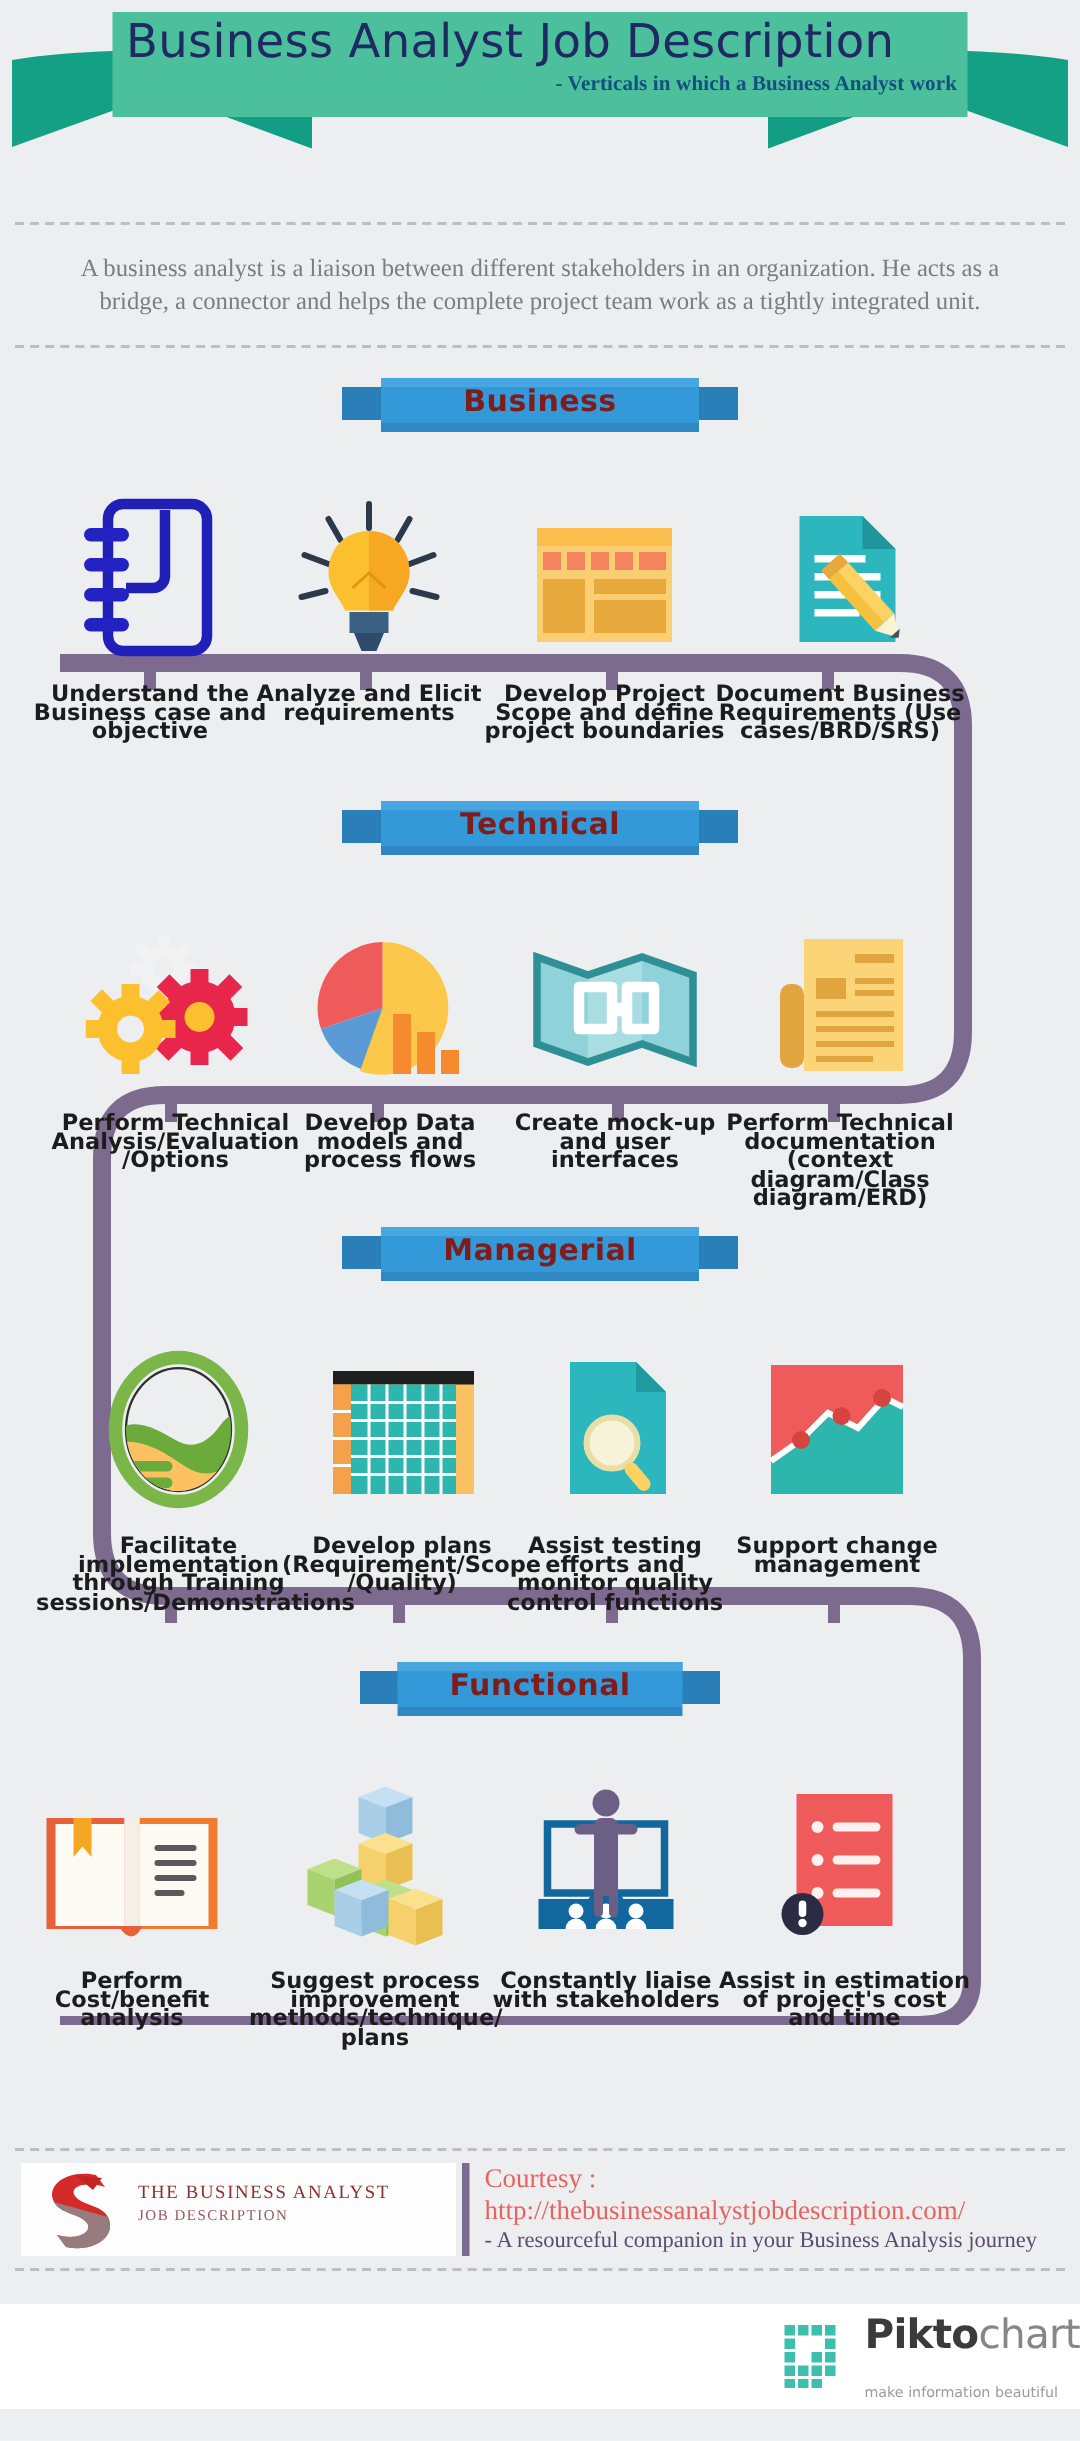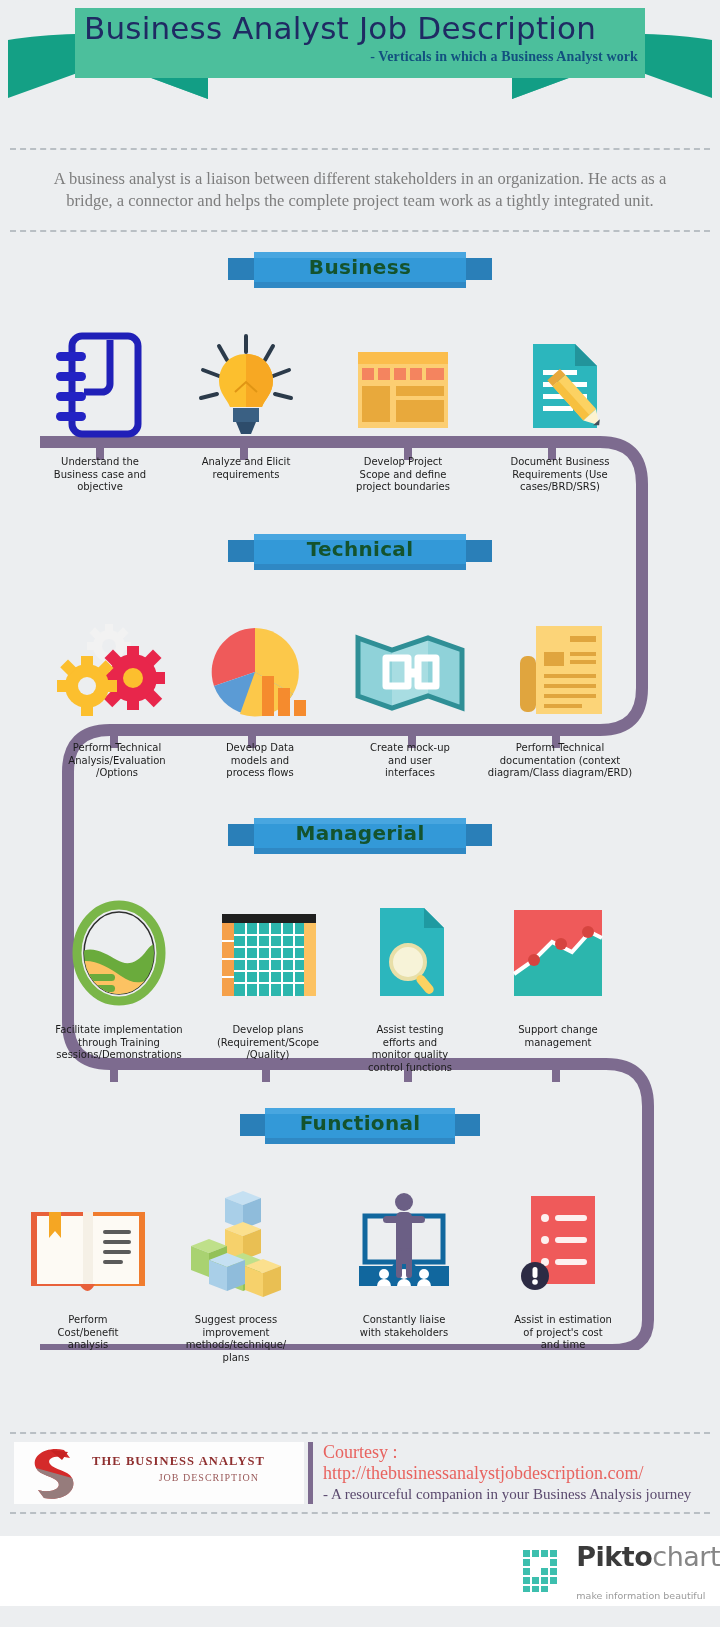--- a/index.html
+++ b/index.html
@@ -46,52 +46,51 @@
 
   
   .snake { position:absolute; left:0; top:230px; width:720px; height:1120px; pointer-events:none; }
 
   
   .banner { position:absolute; height:36px; }
   .banner .bnr-svg { position:absolute; left:0; top:0; }
   .banner .bnr-label {
     position:absolute; left:0; top:0; width:100%; height:30px;
     display:flex; align-items:center; justify-content:center;
-    font-size:20px; font-weight:700; color:#14532d;
+    font-size:20px; font-weight:700; color:#7f1d1d;
     font-family:"DejaVu Sans", sans-serif; letter-spacing:.3px;
   }
 
   
   .row { position:absolute; left:0; width:720px; }
   .cell { position:absolute; text-align:center; }
   .icon-box { height:110px; display:flex; align-items:flex-end; justify-content:center; }
   .cap {
-    font-size:10px; line-height:12.5px; font-weight:400; color:#1c1c1c;
+    font-size:15px; line-height:12.5px; font-weight:700; color:#1c1c1c;
     font-family:"DejaVu Sans", sans-serif; margin-top:16px;
   }
 
   
   .footer {
     position:absolute; left:10px; top:1432px; width:700px; height:82px;
     border-top:2px dashed #b9bfc4; border-bottom:2px dashed #b9bfc4;
     display:flex; align-items:center;
   }
   .logo-card {
     width:290px; height:62px; background:#fdfdfd; margin-left:4px;
     display:flex; align-items:center; position:relative;
   }
   .logo-text { position:absolute; left:78px; top:12px; text-align:left; }
   .logo-line1 {
     font-family:"Liberation Serif", serif; font-size:12.5px; color:#8f3030;
     letter-spacing:1.1px;
-    font-weight:bold;
   }
   .logo-line2 {
     font-family:"Liberation Serif", serif; font-size:10px; color:#9a5a5a;
-    letter-spacing:1px; text-align:right; margin-top:3px; padding-right:6px;
+    letter-spacing:1px; text-align:left; margin-top:3px; padding-right:6px;
   }
   .vsep { width:5px; height:62px; background:#7d6b8f; margin:0 10px 0 4px; }
   .courtesy { flex:1; }
   .courtesy-1 {
     font-family:"Liberation Serif", serif; font-size:18px; color:#e8635f;
     line-height:21px;
   }
   .courtesy-2 {
     font-family:"Liberation Serif", serif; font-size:15px; color:#5b4a6e;
     line-height:21px;
@@ -482,21 +481,21 @@
             <rect x="80" y="52" width="28" height="4" rx="2"></rect>
             <rect x="80" y="62" width="28" height="4" rx="2"></rect>
             <rect x="80" y="72" width="20" height="4" rx="2"></rect>
           </g>
           <path d="M26,24 h12 v26 l-6,-7 l-6,7 z" fill="#f5a623"></path>
         </svg>
       </div>
       <div class="cap">Perform<br>Cost/benefit<br>analysis</div>
     </div>
 
-    <div class="cell" style="left:152px; width:168px;">
+    <div class="cell" style="left:166px; width:168px;">
       <div class="icon-box">
         <svg width="130" height="110" viewBox="0 0 130 110">
 
           <g>
               <path d="M54,10 l18,-7 l18,7 l-18,7 z" fill="#c5e0f2"></path>
              <path d="M54,10 l18,7 v24 l-18,-7 z" fill="#a9cfe8"></path>
              <path d="M90,10 l-18,7 v24 l18,-7 z" fill="#8fbcdb"></path>
             </g>
 
           <g>

